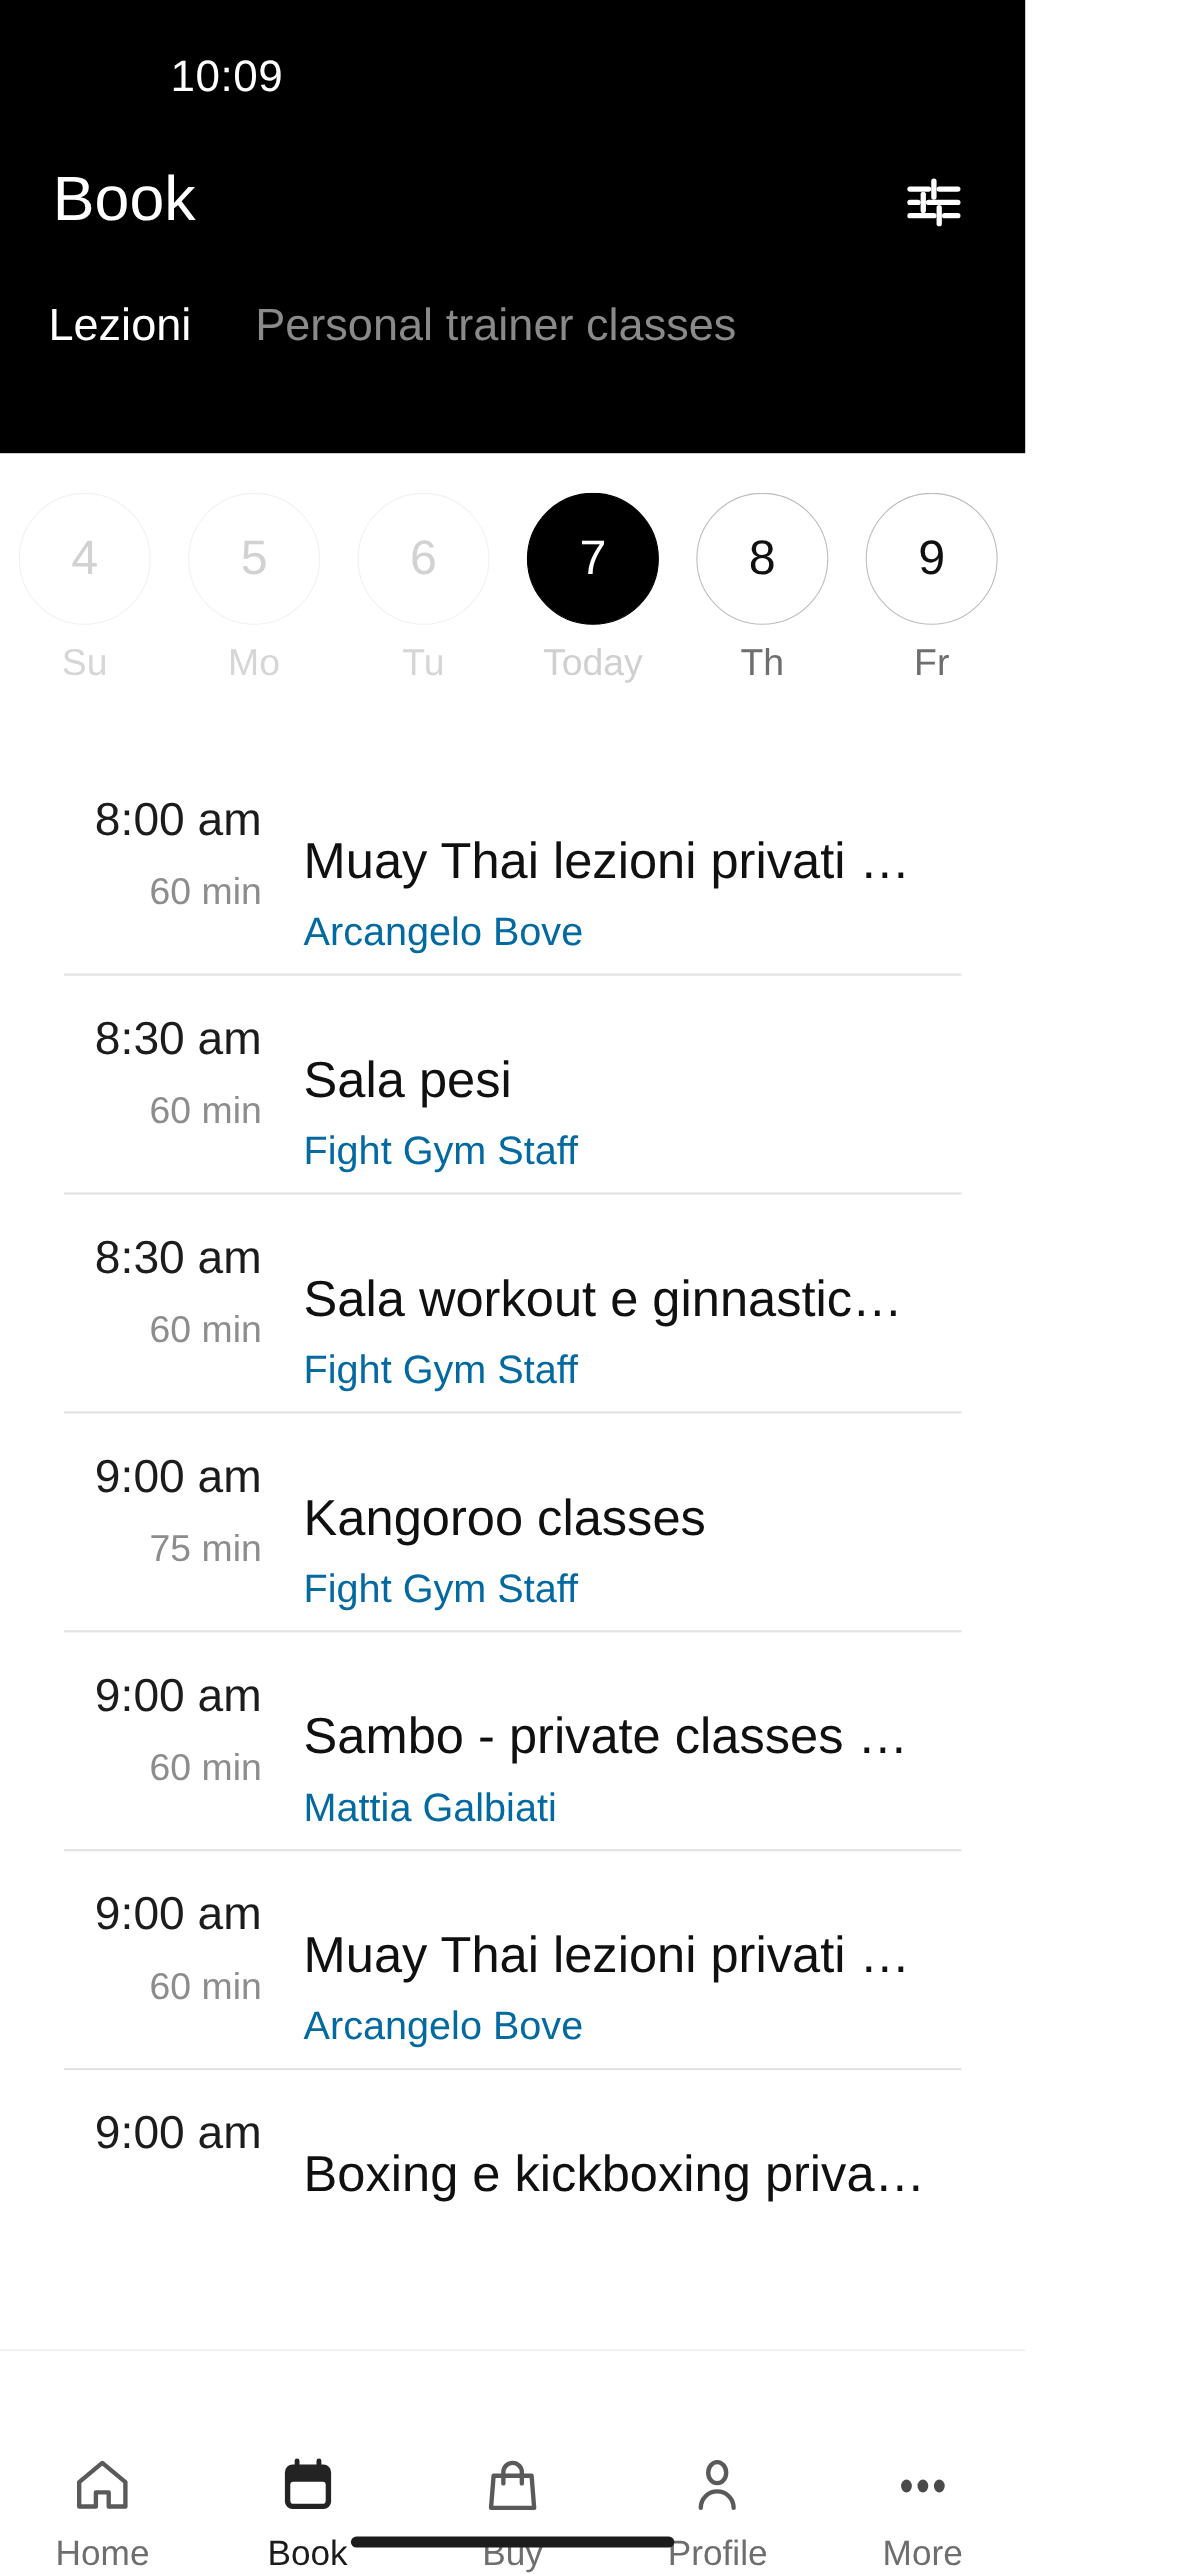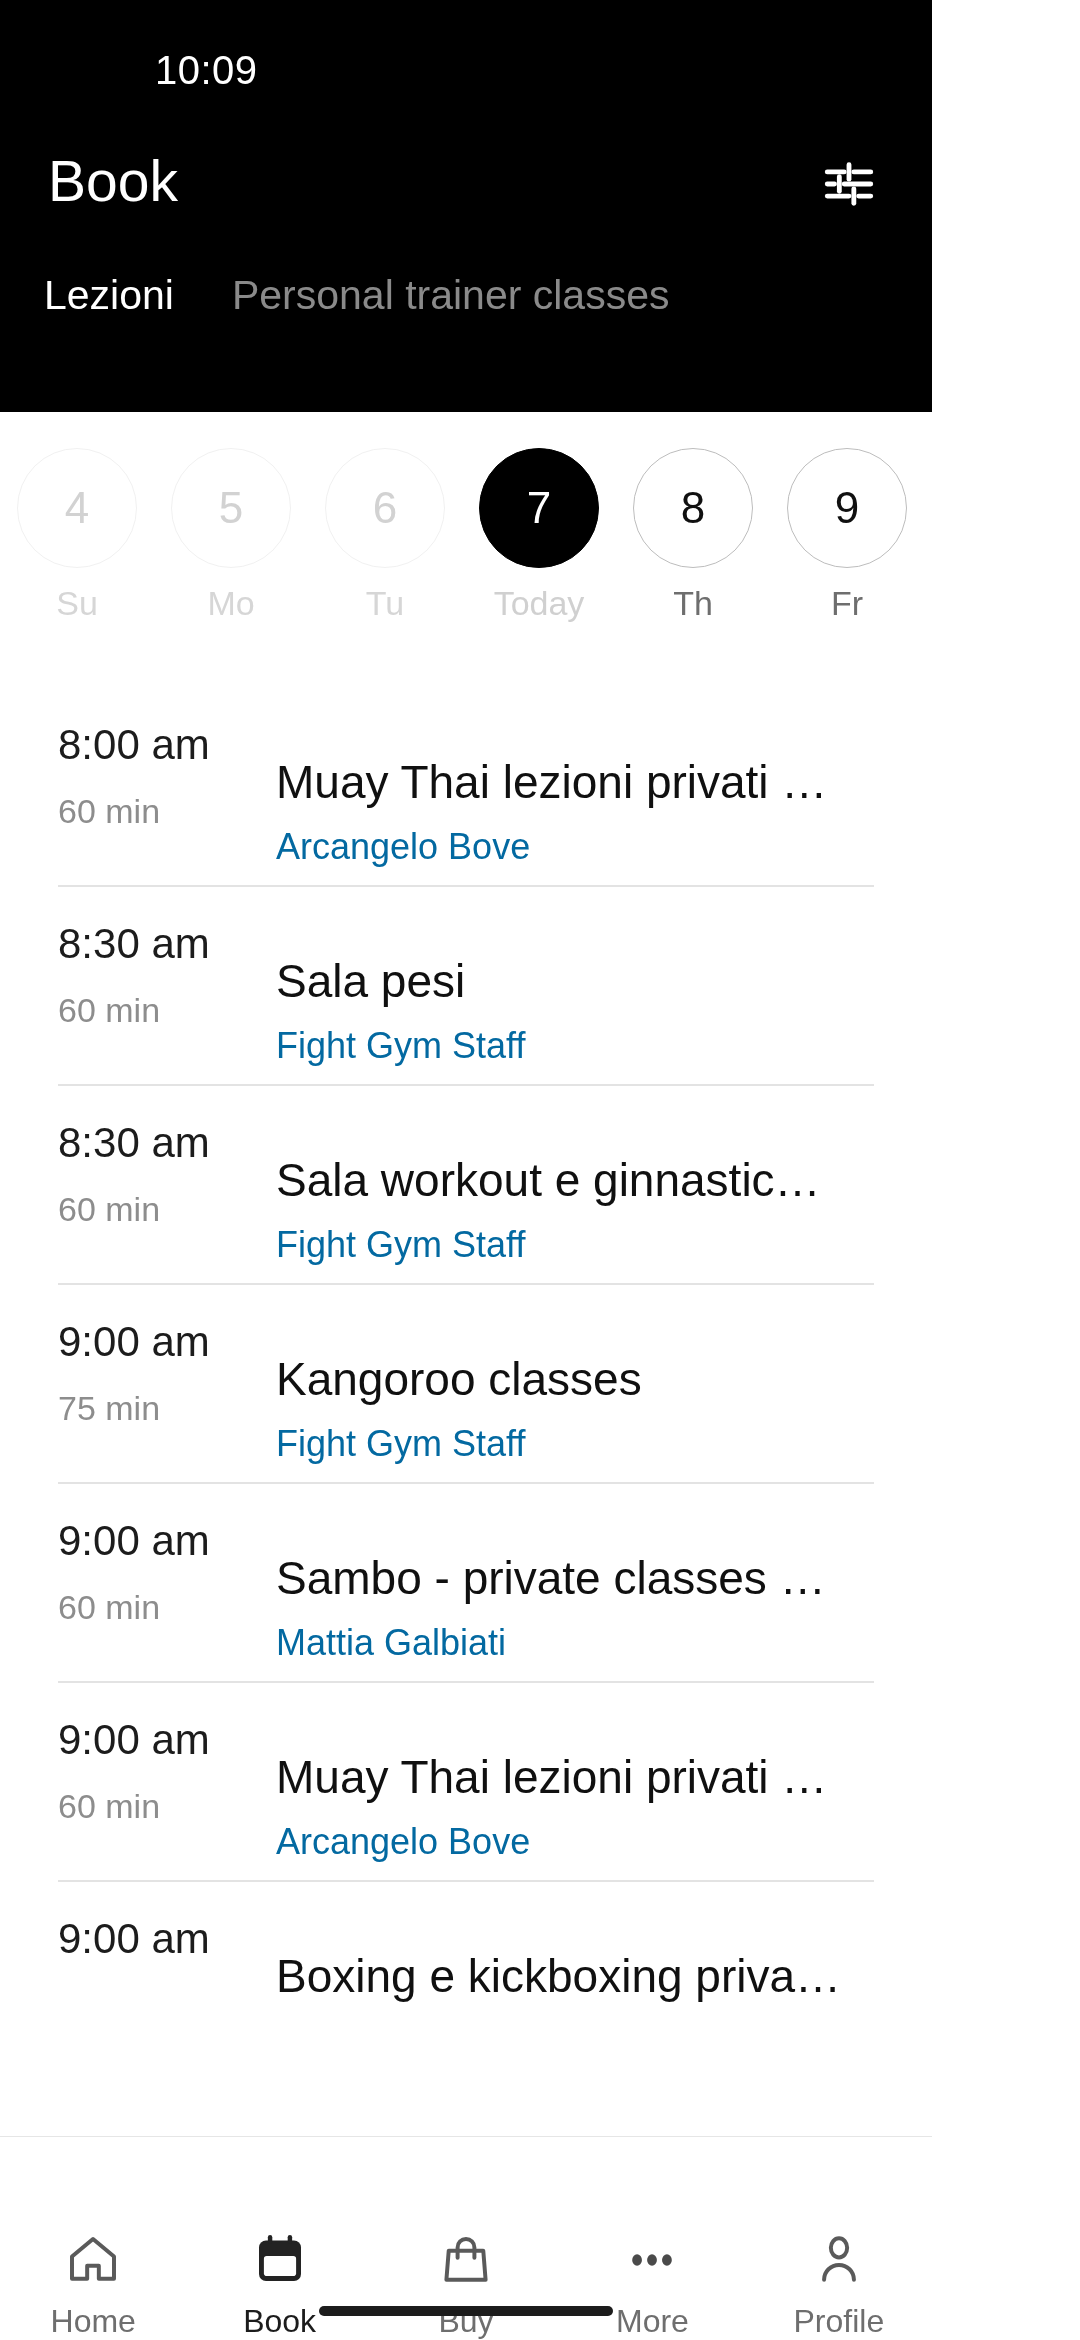--- a/index.html
+++ b/index.html
@@ -153,20 +153,21 @@
   .class-row + .class-row::before {
     content:"";
     position:absolute;
     left:58px; right:58px; top:0;
     height:1.5px;
     background:#e3e3e3;
   }
   .time-col {
     width:218px;
     flex:0 0 218px;
+    text-align:right;
     padding-right:38px;
     padding-top:38px;
   }
   .time-main {
     font-size:42px;
     color:#1c1c1c;
     line-height:1;
     white-space:nowrap;
   }
   .time-dur {
@@ -416,35 +417,35 @@
         <svg width="56" height="56" viewBox="0 0 24 24" fill="none" stroke="#5a5a5a" stroke-width="1.7" stroke-linejoin="round" stroke-linecap="round">
           <path d="M4.6 8 L19.4 8 L20.4 20.5 L3.6 20.5 Z"></path>
           <path d="M8.4 11 L8.4 6.6 A3.6 3.6 0 0 1 15.6 6.6 L15.6 11"></path>
         </svg>
       </div>
       <div class="nav-label">Buy</div>
     </div>
 
     <div class="nav-item inactive">
       <div class="nav-icon">
+        <svg width="56" height="56" viewBox="0 0 24 24" fill="none" stroke="#5a5a5a" stroke-width="1.7" stroke-linecap="round">
+          <ellipse cx="12" cy="6.8" rx="3.5" ry="4.1"></ellipse>
+          <path d="M5.6 20.5 A6.4 6.4 0 0 1 18.4 20.5"></path>
+        </svg>
+      </div>
+      <div class="nav-label">Profile</div>
+    </div>
+
+    <div class="nav-item inactive">
+      <div class="nav-icon">
         <svg width="56" height="56" viewBox="0 0 24 24" fill="#4a4a4a">
           <ellipse cx="5.6" cy="12" rx="2.1" ry="2.5"></ellipse>
           <ellipse cx="12" cy="12" rx="2.1" ry="2.5"></ellipse>
           <ellipse cx="18.4" cy="12" rx="2.1" ry="2.5"></ellipse>
         </svg>
       </div>
       <div class="nav-label">More</div>
     </div>
 
-    <div class="nav-item inactive">
-      <div class="nav-icon">
-        <svg width="56" height="56" viewBox="0 0 24 24" fill="none" stroke="#5a5a5a" stroke-width="1.7" stroke-linecap="round">
-          <ellipse cx="12" cy="6.8" rx="3.5" ry="4.1"></ellipse>
-          <path d="M5.6 20.5 A6.4 6.4 0 0 1 18.4 20.5"></path>
-        </svg>
-      </div>
-      <div class="nav-label">Profile</div>
-    </div>
-
     <div class="home-indicator"></div>
   </div>
 
 </div>
 
 </body></html>

